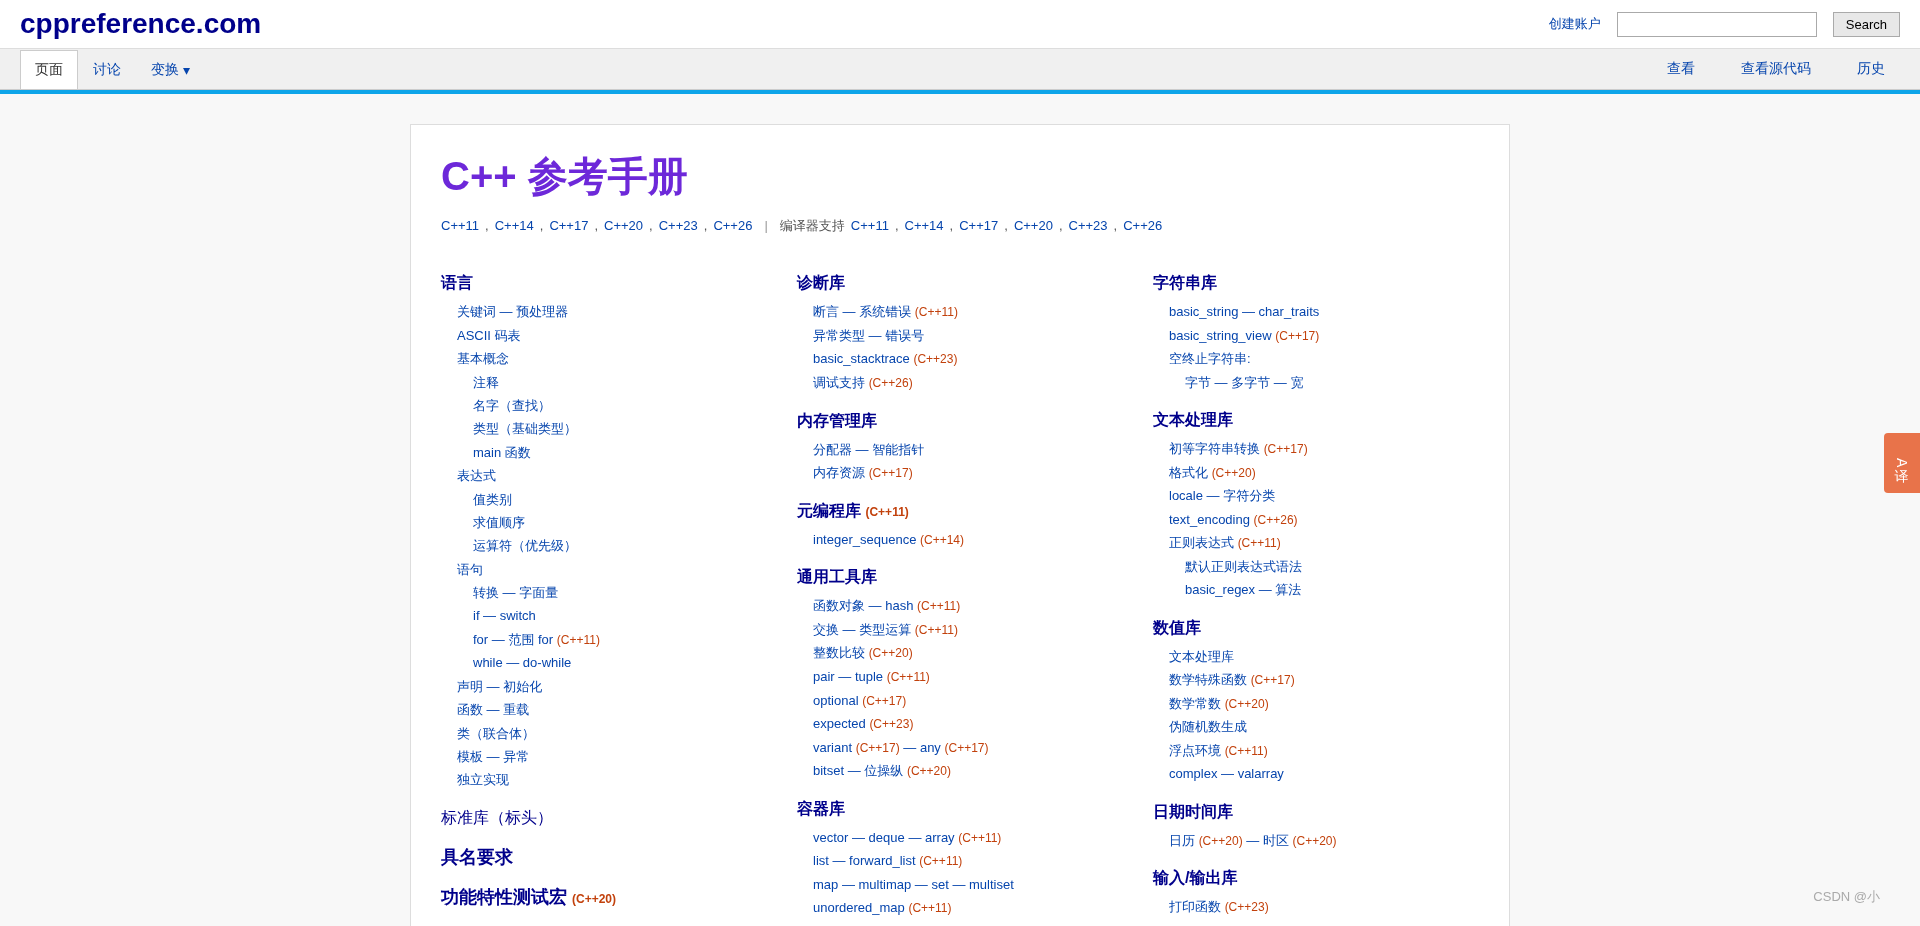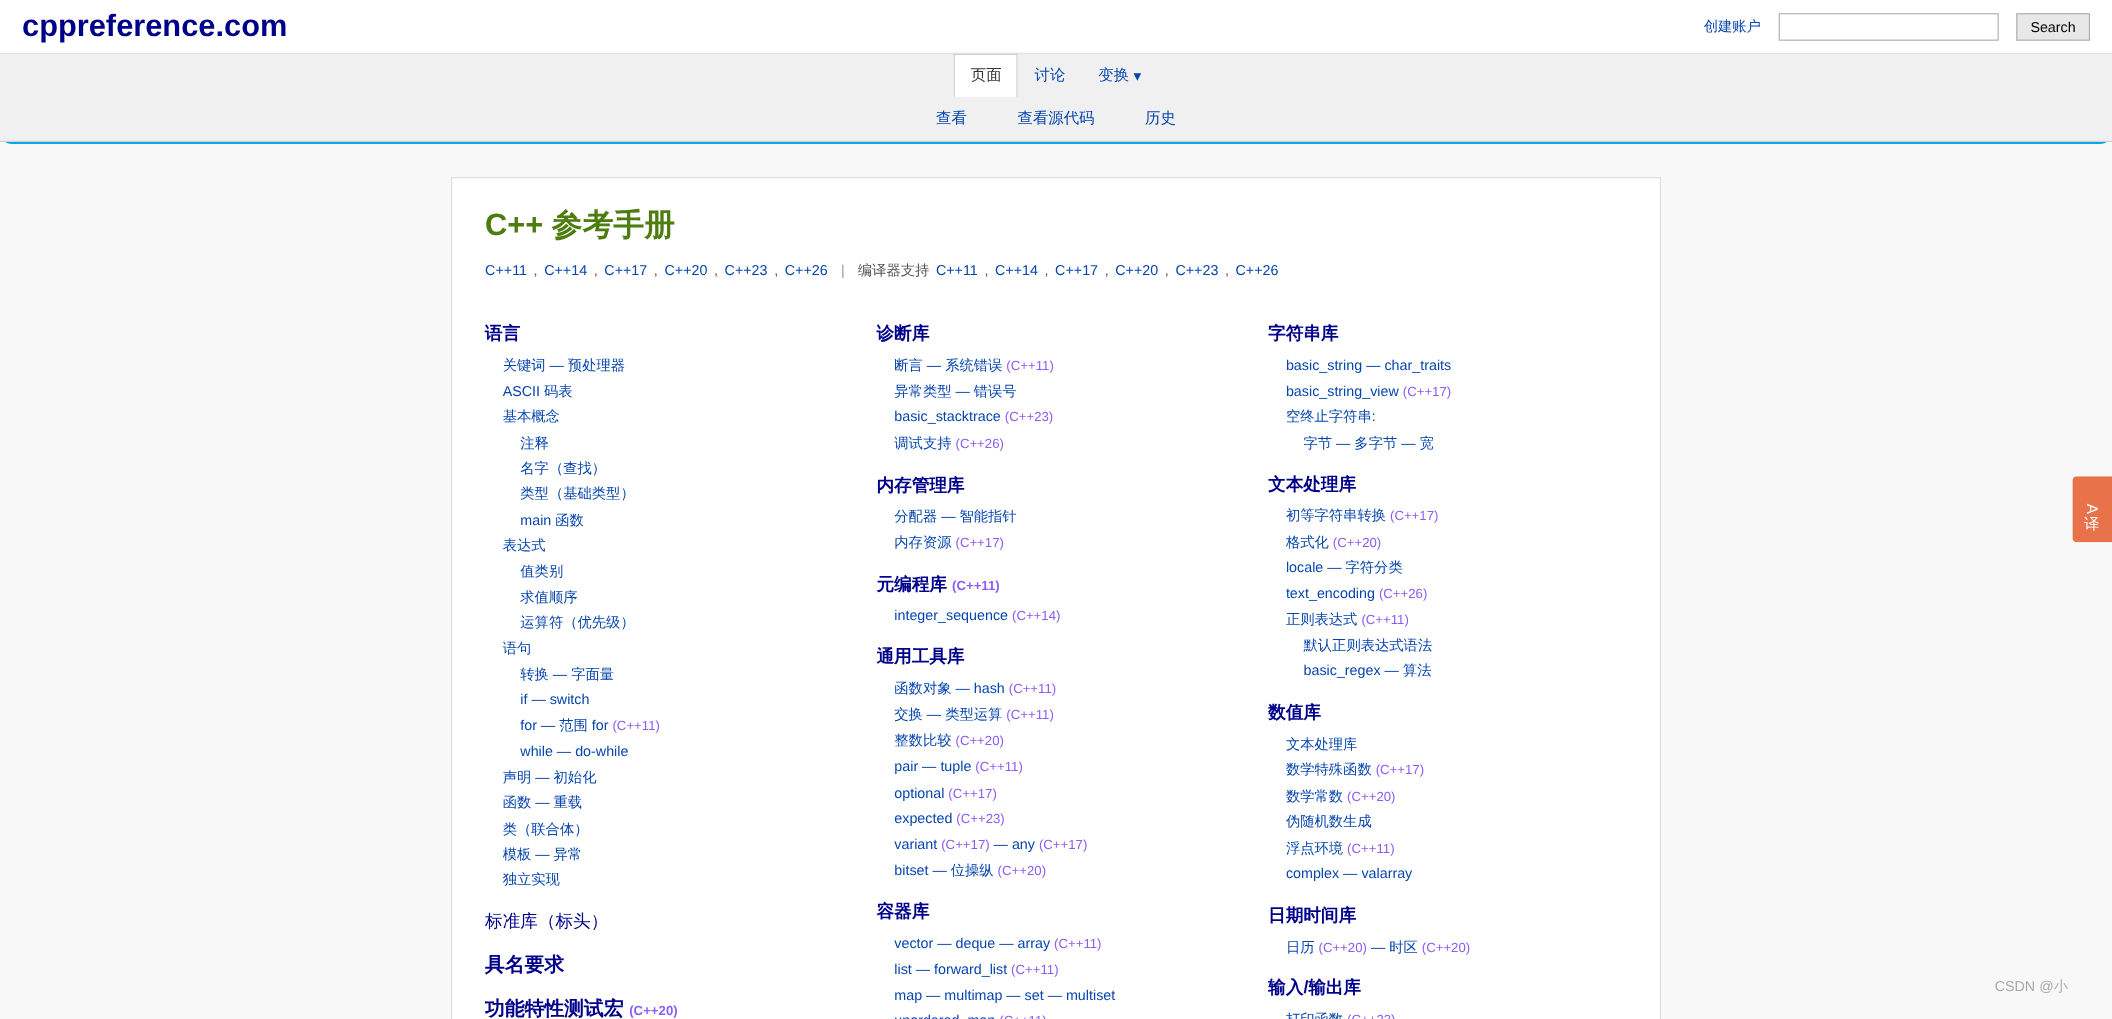--- a/index.html
+++ b/index.html
@@ -1,22 +1,21 @@
 <!DOCTYPE html>
 <html><head>
   <meta charset="utf-8">
   <style>
     * { margin: 0; padding: 0; box-sizing: border-box; }
     body { font-family: sans-serif; font-size: 14px; background: #f8f8f8; color: #333; }
 
     
     #header {
       background: #fff;
-      border-bottom: 2px solid #0ea5e9;
-      border-radius: 11px;
+      border-bottom: 4px solid #0ea5e9;
     }
     #top-bar {
       display: flex;
       align-items: center;
       justify-content: space-between;
       padding: 8px 20px;
       background: #fff;
       border-bottom: 1px solid #ddd;
     }
     #site-title {
@@ -52,21 +51,20 @@
 
     
     #nav-bar {
       display: flex;
       align-items: center;
       justify-content: space-between;
       padding: 0 20px;
       background: #f0f0f0;
       border-bottom: 1px solid #ccc;
       min-height: 40px;
-      flex-direction: column;
     }
     #nav-left {
       display: flex;
       align-items: center;
       gap: 0;
     }
     .nav-tab {
       padding: 10px 14px;
       font-size: 14px;
       color: #0645ad;
@@ -103,23 +101,23 @@
     
     #main-content {
       max-width: 1100px;
       margin: 30px auto;
       background: #fff;
       border: 1px solid #ddd;
       padding: 24px 30px;
     }
 
     #page-title {
-      font-size: 28px;
+      font-size: 40px;
       font-weight: bold;
-      color: #4d7c0f;
+      color: #6d28d9;
       margin-bottom: 10px;
     }
 
     #version-links {
       font-size: 13px;
       color: #555;
       margin-bottom: 20px;
       display: flex;
       align-items: center;
       gap: 6px;
@@ -156,21 +154,21 @@
       display: block;
       color: #0645ad;
       text-decoration: none;
       line-height: 1.8;
       font-size: 13px;
     }
     .content-link.indented { padding-left: 16px; }
     .content-link.indented2 { padding-left: 32px; }
 
     .version-tag {
-      color: #8b5cf6;
+      color: #c2410c;
       font-size: 12px;
     }
 
     
     #translate-btn {
       position: fixed;
       right: 0;
       top: 50%;
       transform: translateY(-50%);
       background: #e8734a;

